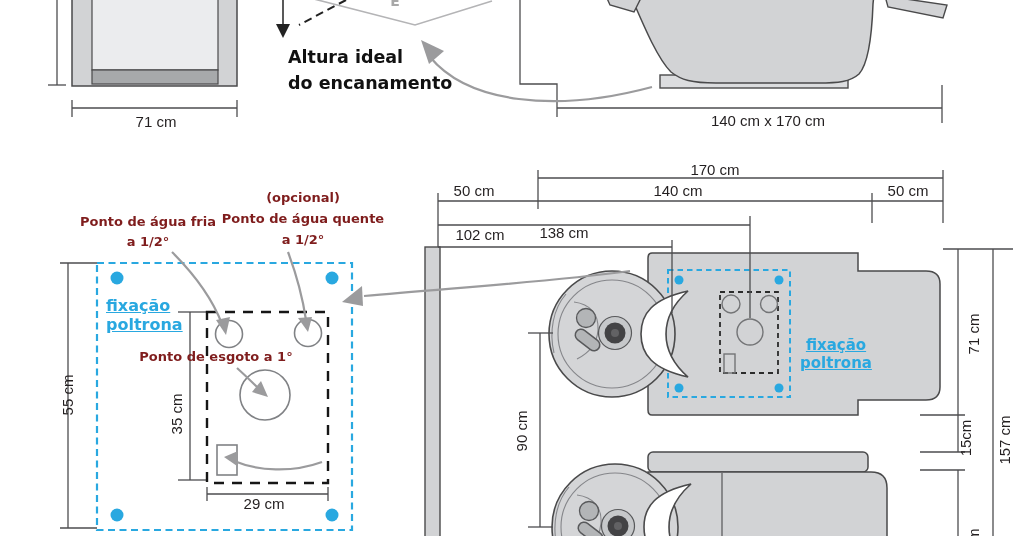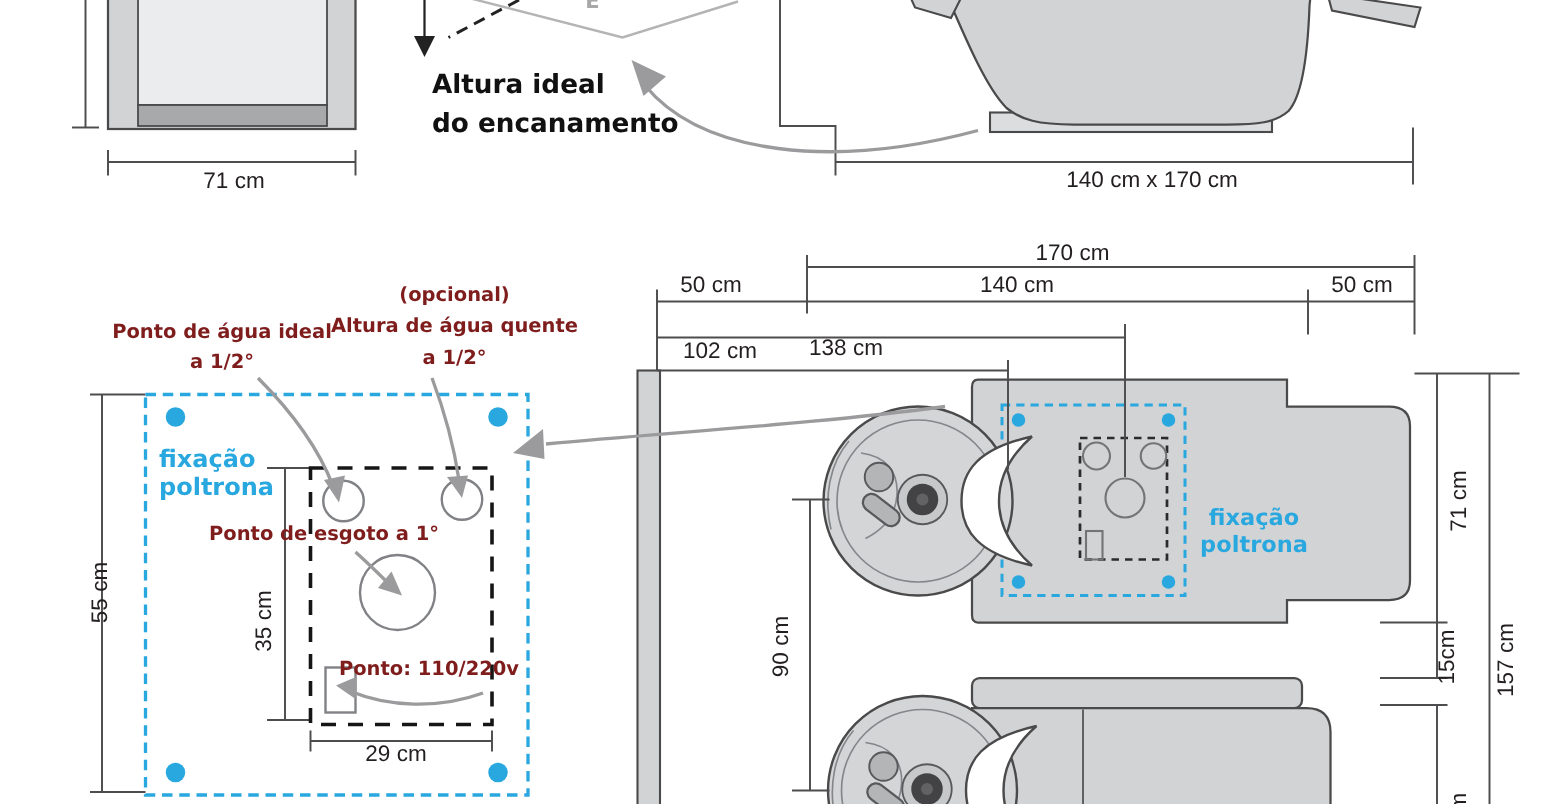--- a/index.html
+++ b/index.html
@@ -6,21 +6,21 @@
   #stage{position:relative;width:1032px;height:536px;background:#ffffff;overflow:hidden;
          font-family:"Liberation Sans",sans-serif;}
   #art{position:absolute;left:0;top:0;}
   .lbl{position:absolute;white-space:nowrap;}
   .ctr{transform:translate(-50%,-50%);}
   .rot{transform:translate(-50%,-50%) rotate(-90deg);}
   .dim{font-size:15px;color:#231f20;}
   .note{font-family:"DejaVu Sans",sans-serif;font-weight:bold;font-size:13px;color:#7f1d1d;
         text-align:center;line-height:20px;}
   .note3{line-height:21px;}
-  .blue{font-family:"DejaVu Sans",sans-serif;font-weight:bold;color:#29a8e0;}
+  .blue{font-family:"DejaVu Sans",sans-serif;font-weight:bold;color:#29a8e0;text-decoration:underline;}
   .fixl{font-size:16px;line-height:19px;text-align:left;}
   .fixr{font-size:15px;line-height:18px;text-align:center;}
   .altura{font-family:"DejaVu Sans",sans-serif;font-weight:bold;font-size:17.5px;
           line-height:26px;color:#111;}
   .marker{font-family:"DejaVu Sans",sans-serif;font-weight:bold;font-size:14px;color:#a8a8a8;}
 </style>
 </head>
 <body>
 
 <div id="stage">
@@ -177,34 +177,33 @@
 
 <div class="lbl altura" style="left:288px;top:44px;">
   <div>Altura ideal</div>
   <div>do encanamento</div>
 </div>
 <div class="lbl ctr marker" style="left:395px;top:1px;">E</div>
 
 <div class="lbl ctr dim" style="left:768px;top:120px;">140 cm x 170 cm</div>
 
 <div class="lbl ctr note" style="left:148px;top:232px;">
-  <div>Ponto de água ideal</div>
+  <div>Ponto de água fria</div>
   <div>a 1/2°</div>
 </div>
 <div class="lbl ctr note note3" style="left:303px;top:218px;">
   <div>(opcional)</div>
-  <div>Altura de água quente</div>
+  <div>Ponto de água quente</div>
   <div>a 1/2°</div>
 </div>
 <div class="lbl blue fixl" style="left:106px;top:296px;">
   <div>fixação</div>
   <div>poltrona</div>
 </div>
 <div class="lbl ctr note" style="left:216px;top:357px;">Ponto de esgoto a 1°</div>
-<div class="lbl ctr note" style="left:286px;top:447px;">Ponto: 110/220v</div>
 
 <div class="lbl rot dim" style="left:67px;top:395px;">55 cm</div>
 <div class="lbl rot dim" style="left:176px;top:414px;">35 cm</div>
 <div class="lbl ctr dim" style="left:264px;top:503px;">29 cm</div>
 
 <div class="lbl ctr dim" style="left:715px;top:169px;">170 cm</div>
 <div class="lbl ctr dim" style="left:474px;top:190px;">50 cm</div>
 <div class="lbl ctr dim" style="left:678px;top:190px;">140 cm</div>
 <div class="lbl ctr dim" style="left:908px;top:190px;">50 cm</div>
 <div class="lbl ctr dim" style="left:564px;top:216px;margin-top:16px;">138 cm</div>

